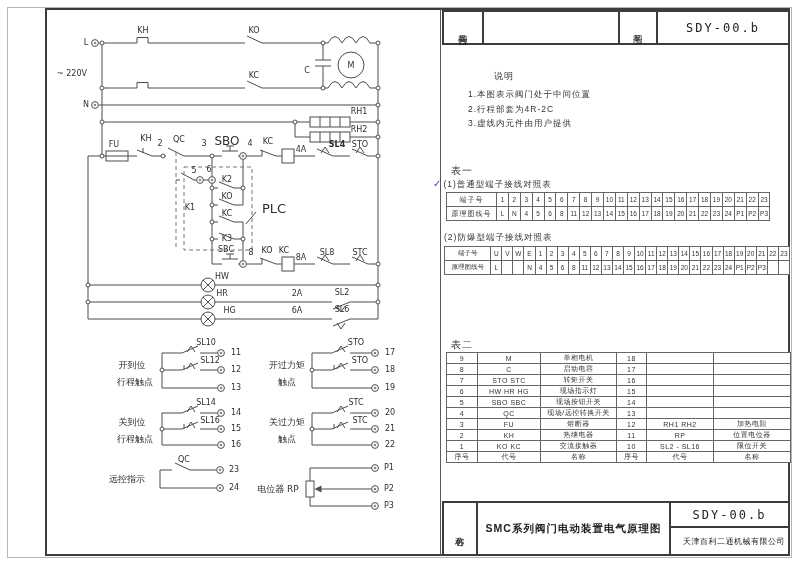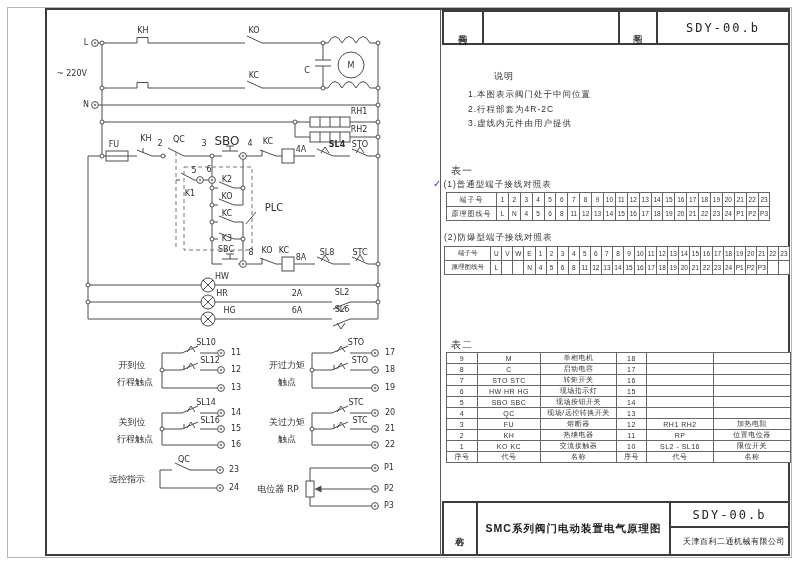--- a/index.html
+++ b/index.html
@@ -256,26 +256,26 @@
       <span class="slabel" style="left: 179px; top: 140px; font-size: 8px;">QC</span>
       <span class="slabel" style="left: 204px; top: 144px; font-size: 8px;">3</span>
       <span class="slabel" style="left: 227px; top: 141px; font-size: 12px;">SBO</span>
       <span class="slabel" style="left: 250px; top: 144px; font-size: 8px;">4</span>
       <span class="slabel" style="left: 268px; top: 142px; font-size: 8px;">KC</span>
       <span class="slabel" style="left: 301px; top: 150px; font-size: 8px;">4A</span>
       <span class="slabel" style="left: 337px; top: 145px; font-size: 8px; font-weight: bold;">SL4</span>
       <span class="slabel" style="left: 360px; top: 145px; font-size: 8px;">STO</span>
       <span class="slabel" style="left: 194px; top: 171px; font-size: 8px;">5</span>
       <span class="slabel" style="left: 209px; top: 170px; font-size: 8px;">6</span>
-      <span class="slabel" style="left: 190px; top: 194px; font-size: 8px;">K1</span>
+      <span class="slabel" style="left: 190px; top: 208px; font-size: 8px;">K1</span>
       <span class="slabel" style="left: 227px; top: 180px; font-size: 8px;">K2</span>
       <span class="slabel" style="left: 227px; top: 197px; font-size: 8px;">KO</span>
       <span class="slabel" style="left: 227px; top: 214px; font-size: 8px;">KC</span>
       <span class="slabel" style="left: 227px; top: 239px; font-size: 8px;">K3</span>
-      <span class="slabel" style="left: 263px; top: 208px; font-size: 10px; padding-left: 22px;">PLC</span>
+      <span class="slabel" style="left: 263px; top: 208px; font-size: 13px; padding-left: 22px;">PLC</span>
       <span class="slabel" style="left: 226px; top: 250px; font-size: 8px;">SBC</span>
       <span class="slabel" style="left: 251px; top: 253px; font-size: 8px;">8</span>
       <span class="slabel" style="left: 267px; top: 251px; font-size: 8px;">KO</span>
       <span class="slabel" style="left: 284px; top: 251px; font-size: 8px;">KC</span>
       <span class="slabel" style="left: 301px; top: 258px; font-size: 8px;">8A</span>
       <span class="slabel" style="left: 327px; top: 253px; font-size: 8px;">SL8</span>
       <span class="slabel" style="left: 360px; top: 253px; font-size: 8px;">STC</span>
       <span class="slabel" style="left: 222px; top: 277px; font-size: 8px;">HW</span>
       <span class="slabel" style="left: 222px; top: 294px; font-size: 8px;">HR</span>
       <span class="slabel" style="left: 222px; top: 311px; font-size: 8px; padding-left: 15px;">HG</span>

